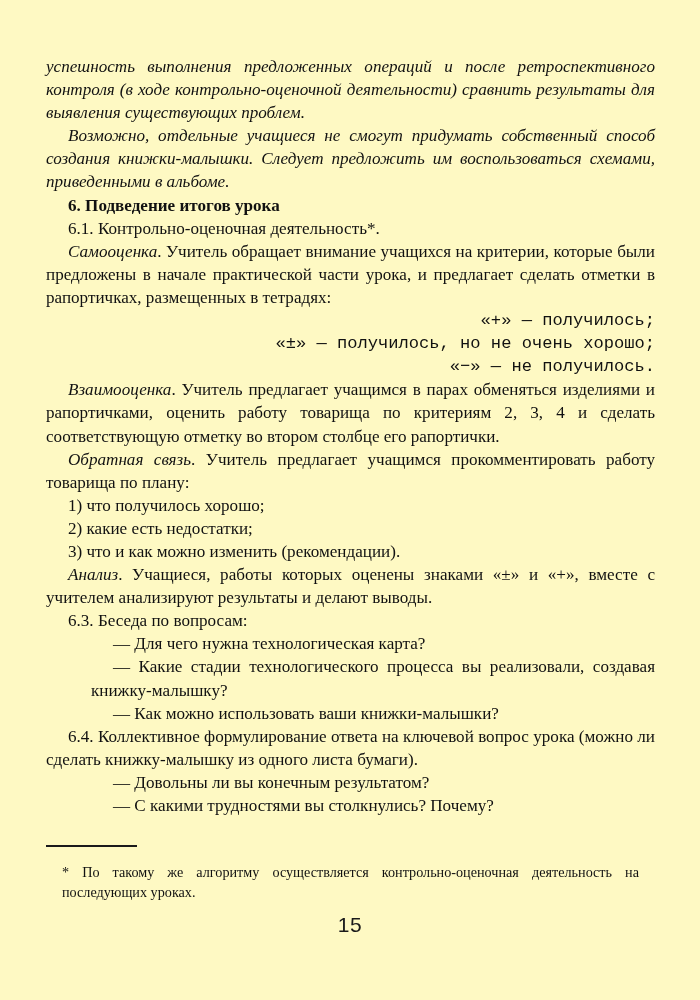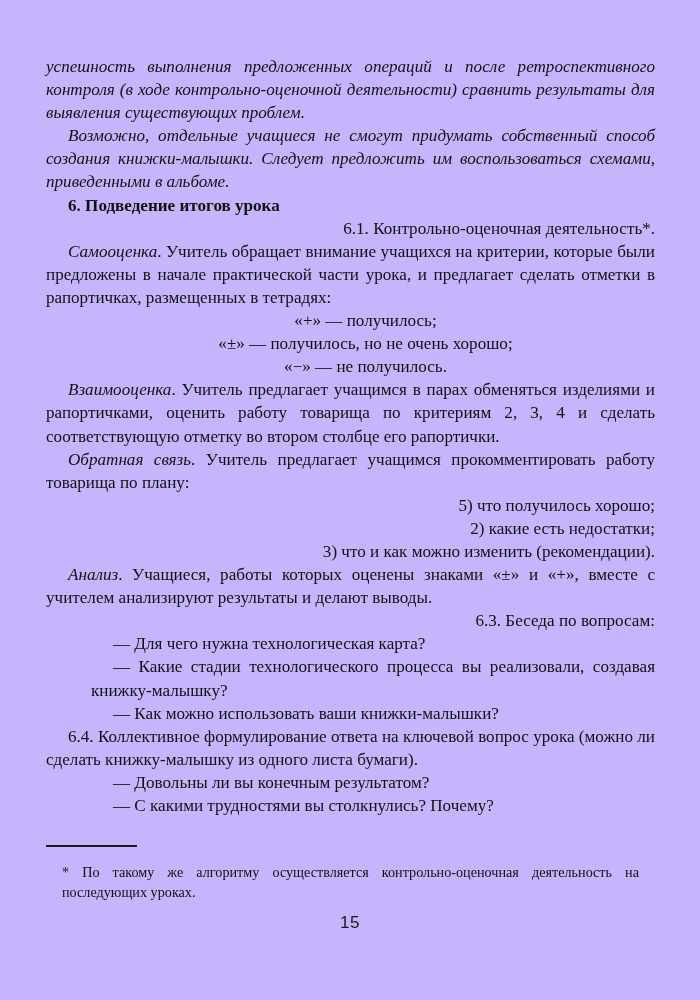--- a/index.html
+++ b/index.html
@@ -5,21 +5,21 @@
   html, body {
     margin: 0;
     padding: 0;
     background: #ffffff;
   }
 
   .page {
     position: relative;
     width: 700px;
     height: 1000px;
-    background: #c4b5fd;
+    background: #fef9c3;
     overflow: hidden;
     font-family: "Liberation Serif", "DejaVu Serif", serif;
     color: #111111;
   }
 
   .content {
     position: absolute;
     left: 46px;
     top: 55px;
     width: 609px;
@@ -47,27 +47,28 @@
     font-style: italic;
   }
 
   .para.heading {
     font-weight: bold;
     text-align: left;
     text-indent: 22px;
   }
 
   .para.item {
-    text-align: right;
+    text-align: left;
     text-indent: 22px;
   }
 
   .para.marker {
-    text-align: center;
+    text-align: right;
     text-indent: 30px;
+    font-family: Liberation Mono, monospace;
   }
 
   .para.dash {
     text-align: justify;
     text-indent: 22px;
     margin-left: 45px;
   }
 
   
   .footnote-area {
@@ -94,21 +95,21 @@
   }
 
   
   .folio {
     position: absolute;
     left: 0;
     top: 913px;
     width: 700px;
     text-align: center;
     font-family: "Liberation Sans", "DejaVu Sans", sans-serif;
-    font-size: 17px;
+    font-size: 21px;
     color: #1a1a1a;
     letter-spacing: 0.5px;
   }
 </style>
 </head>
 <body>
 
 <div class="page">
 
   <div class="content">
@@ -124,21 +125,21 @@
     <p class="para"><span class="lead">Самооценка</span><span>. Учитель обращает внимание учащихся на критерии, которые были предложены в начале практической части урока, и предлагает сделать отметки в рапортичках, размещенных в тетрадях:</span></p>
 
     <p class="para marker">«+» — получилось;</p>
     <p class="para marker">«±» — получилось, но не очень хорошо;</p>
     <p class="para marker">«−» — не получилось.</p>
 
     <p class="para"><span class="lead">Взаимооценка</span><span>. Учитель предлагает учащимся в парах обменяться изделиями и рапортичками, оценить работу товарища по критериям 2, 3, 4 и сделать соответствующую отметку во втором столбце его рапортички.</span></p>
 
     <p class="para"><span class="lead">Обратная связь</span><span>. Учитель предлагает учащимся прокомментировать работу товарища по плану:</span></p>
 
-    <p class="para item">5) что получилось хорошо;</p>
+    <p class="para item">1) что получилось хорошо;</p>
     <p class="para item">2) какие есть недостатки;</p>
     <p class="para item">3) что и как можно изменить (рекомендации).</p>
 
     <p class="para"><span class="lead">Анализ</span><span>. Учащиеся, работы которых оценены знаками «±» и «+», вместе с учителем анализируют результаты и делают выводы.</span></p>
 
 
     <p class="para item">6.3. Беседа по вопросам:</p>
 
     <p class="para dash">— Для чего нужна технологическая карта?</p>
     <p class="para dash">— Какие стадии технологического процесса вы реализовали, создавая книжку-малышку?</p>

